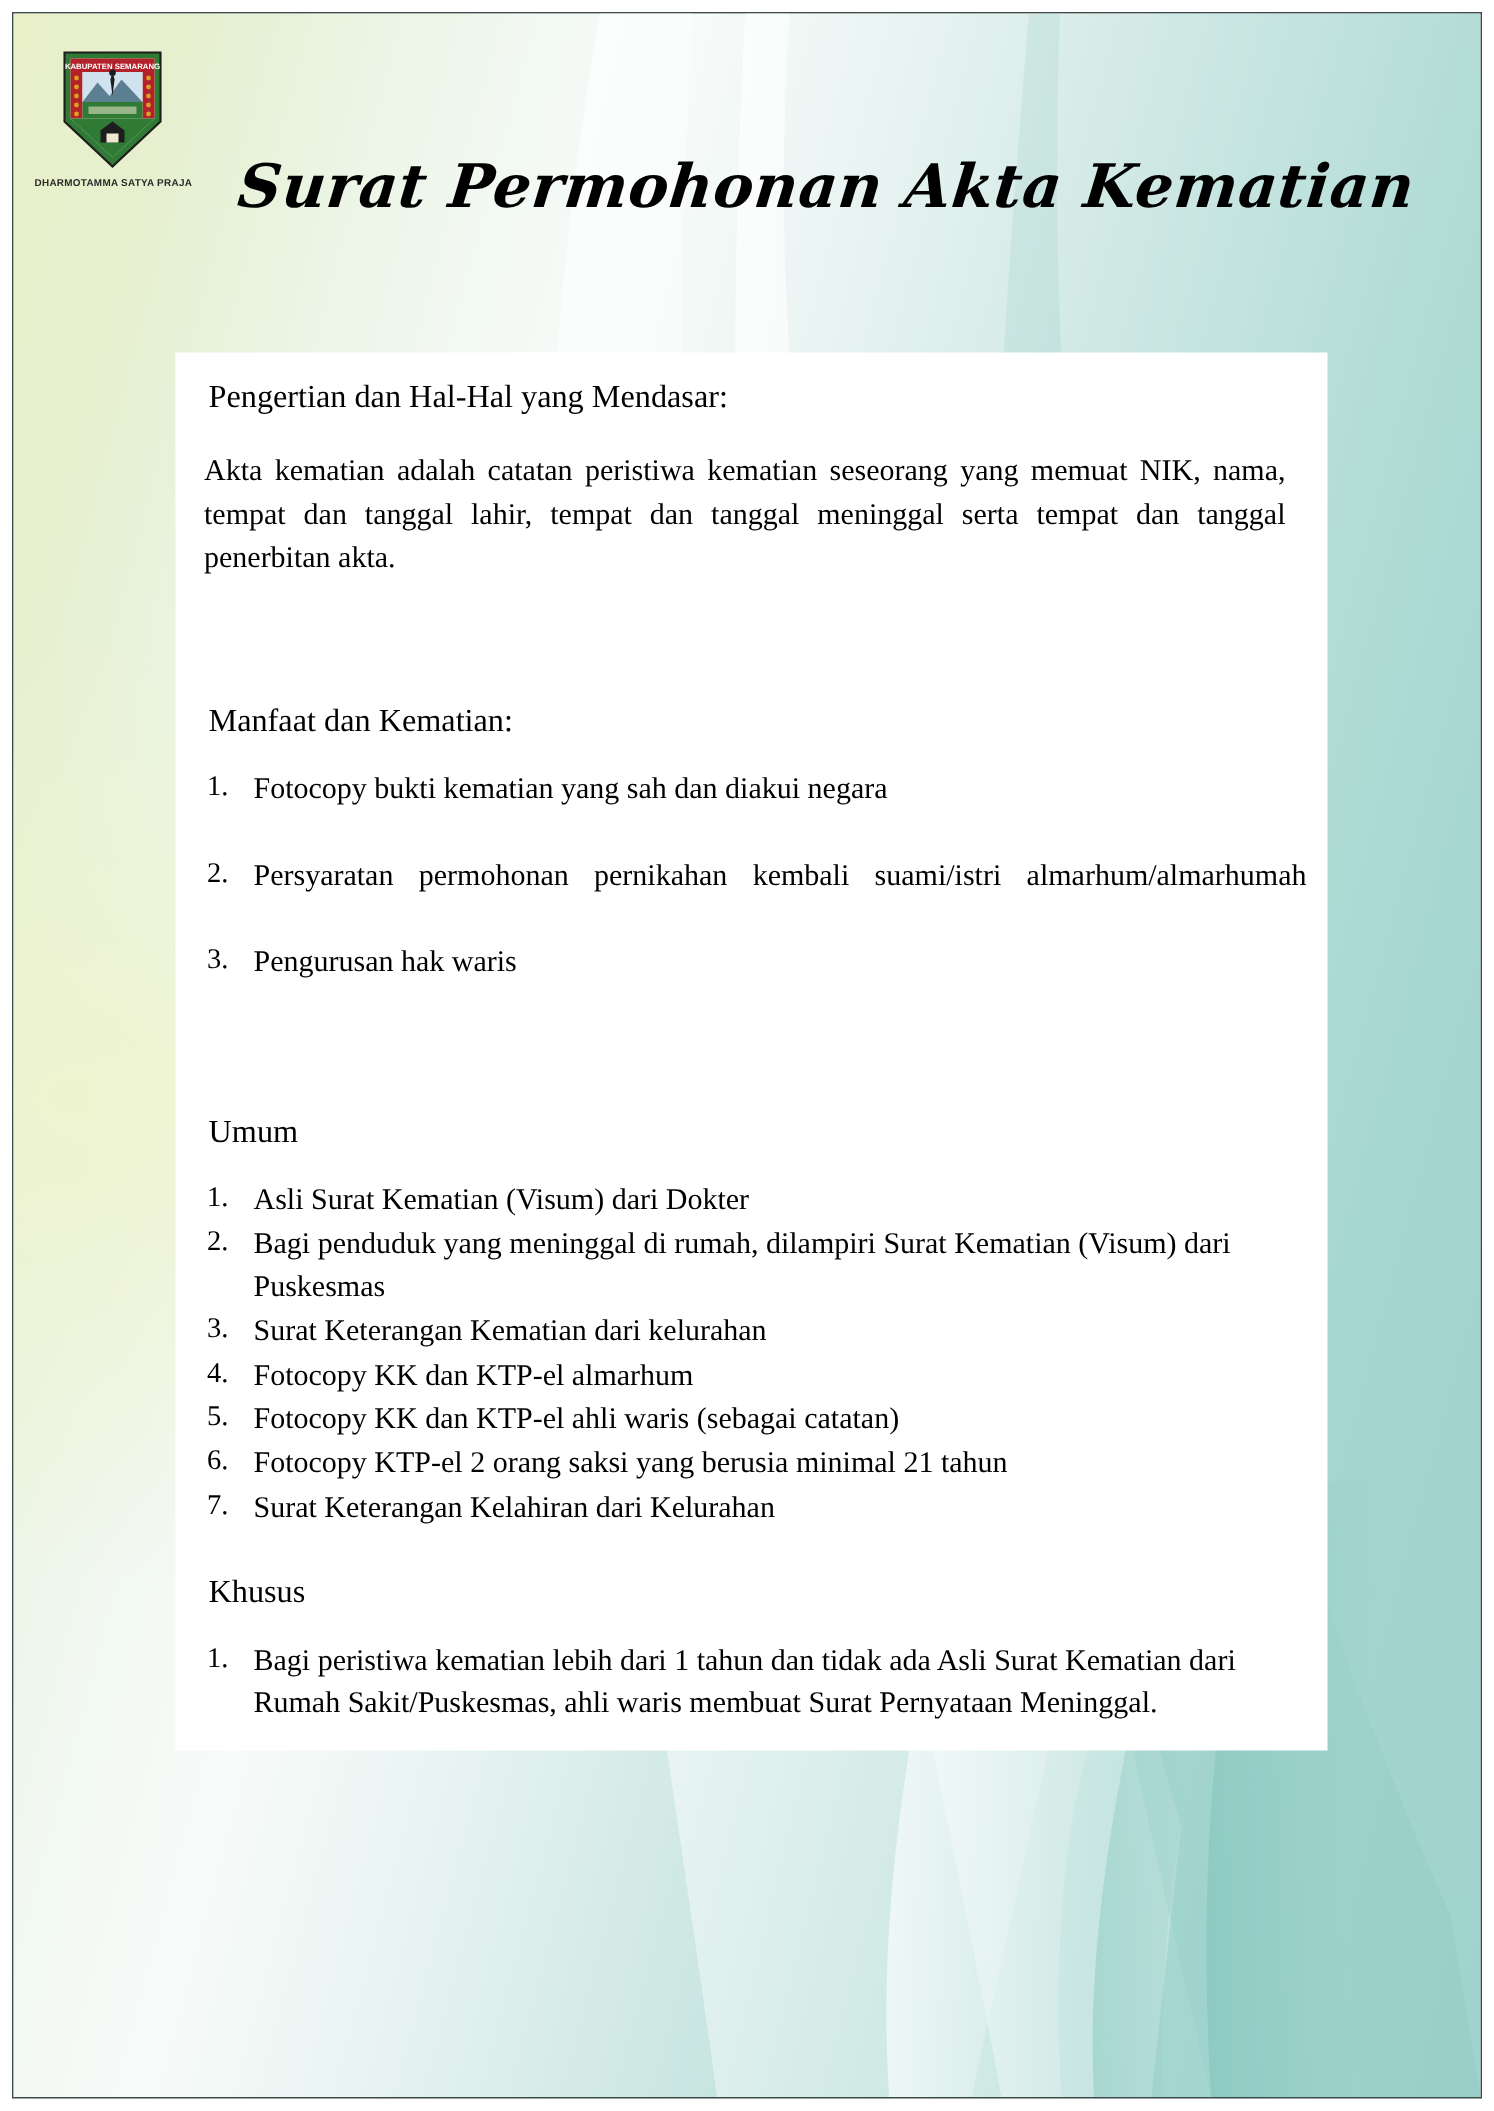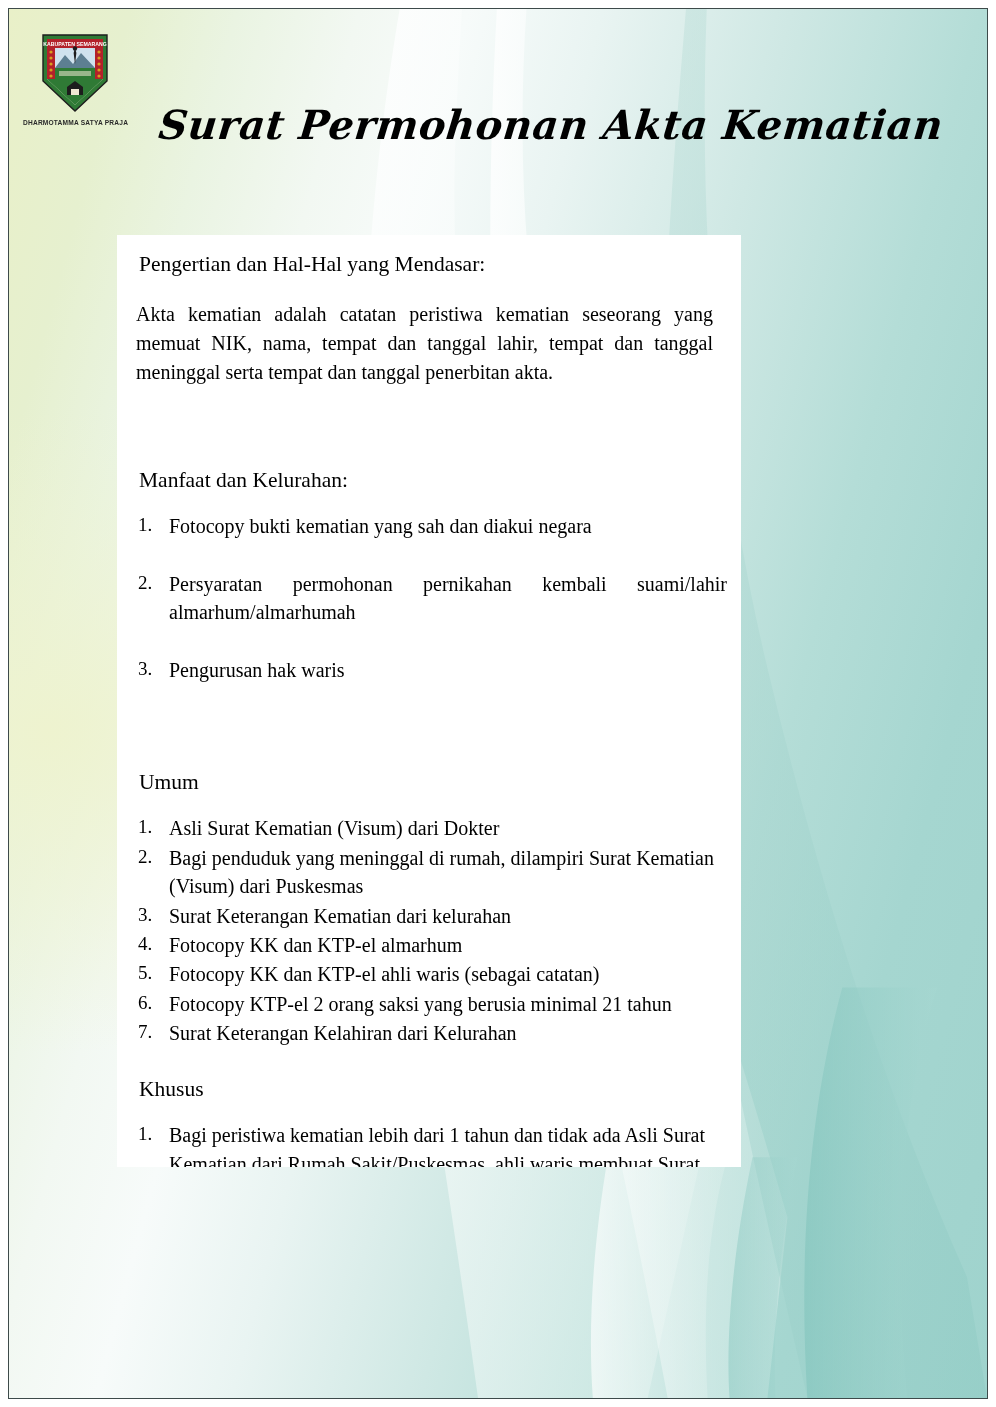--- a/index.html
+++ b/index.html
@@ -83,21 +83,21 @@
     color: #000000;
     white-space: nowrap;
     transform: skewX(-6deg);
   }
 
   
   .content {
     position: absolute;
     left: 108px;
     top: 226px;
-    width: 624px;
+    width: 768px;
     height: 932px;
     background: #ffffff;
     box-sizing: border-box;
     padding: 10px 14px 0 14px;
     overflow: hidden;
     color: #000000;
   }
 
   .sec-head {
     font-size: 21.5px;
@@ -234,30 +234,30 @@
     <div class="doc-title">Surat Permohonan Akta Kematian</div>
 
     <div class="content">
 
       <div class="sec-head">Pengertian dan Hal-Hal yang Mendasar:</div>
 
       <div class="para">Akta kematian adalah catatan peristiwa kematian seseorang yang memuat NIK, nama, tempat dan tanggal lahir, tempat dan tanggal meninggal serta tempat dan tanggal penerbitan akta.</div>
 
       <div class="gap-lg"></div>
 
-      <div class="sec-head">Manfaat dan Kelurahan:</div>
+      <div class="sec-head">Manfaat dan Kematian:</div>
 
       <ol class="list justify">
         <li class="plain">
           <span class="num">1.</span>
           <span class="txt">Fotocopy bukti kematian yang sah dan diakui negara</span>
         </li>
         <li>
           <span class="num">2.</span>
-          <span class="txt">Persyaratan permohonan pernikahan kembali suami/lahir almarhum/almarhumah</span>
+          <span class="txt">Persyaratan permohonan pernikahan kembali suami/istri almarhum/almarhumah</span>
         </li>
         <li class="plain">
           <span class="num">3.</span>
           <span class="txt">Pengurusan hak waris</span>
         </li>
       </ol>
 
       <div class="gap-md"></div>
 
 

